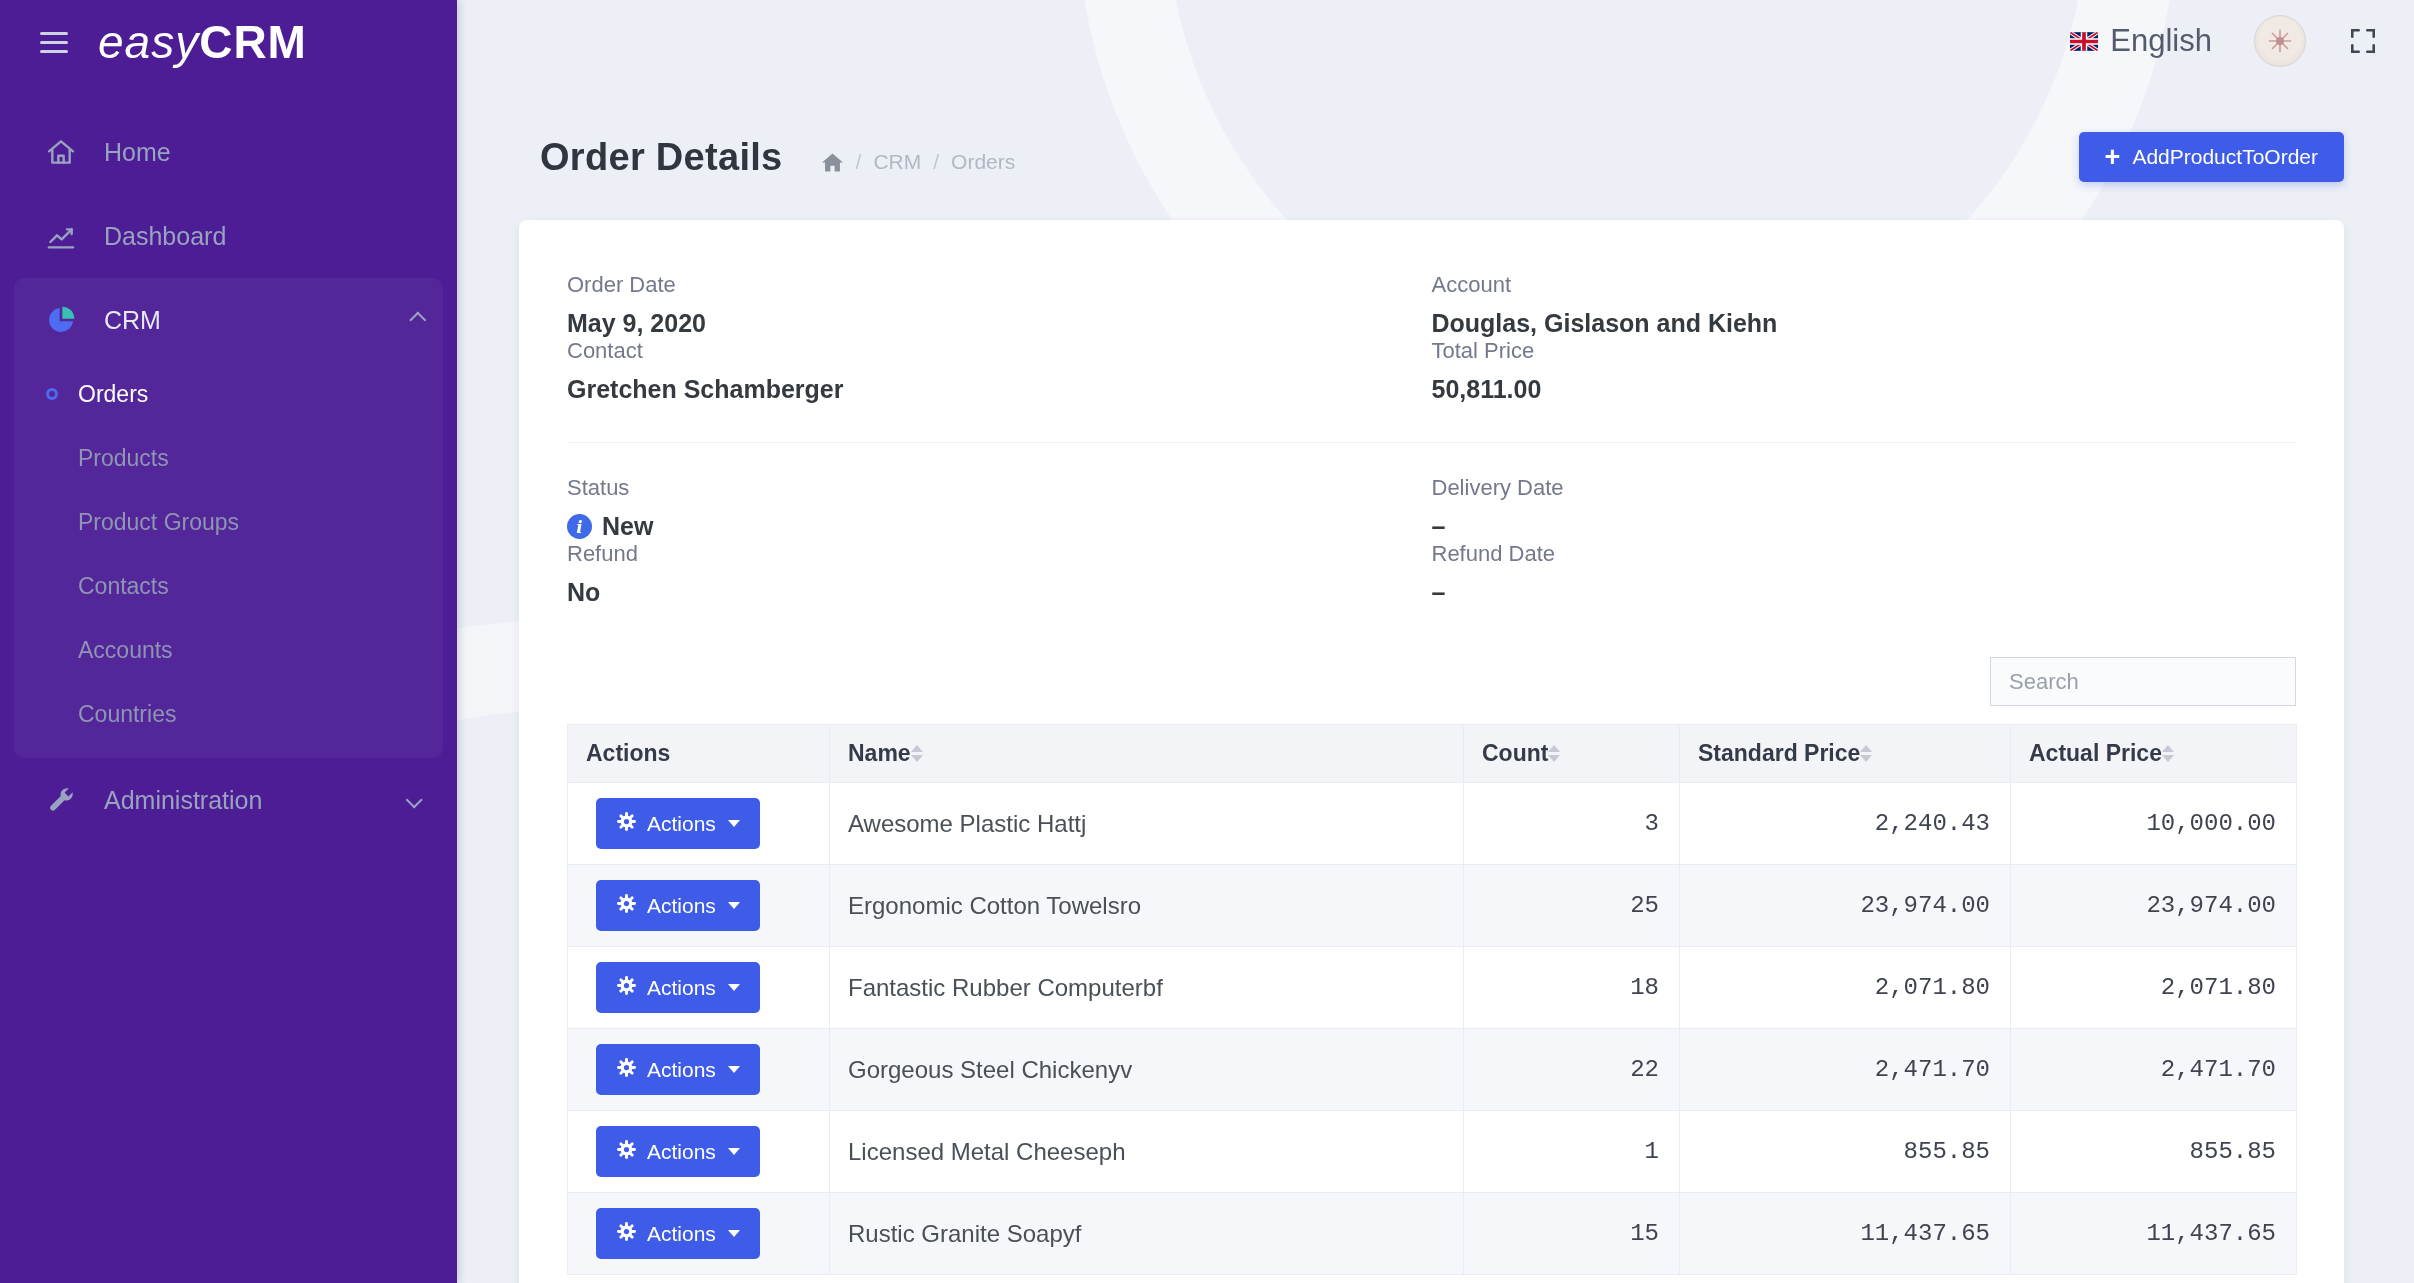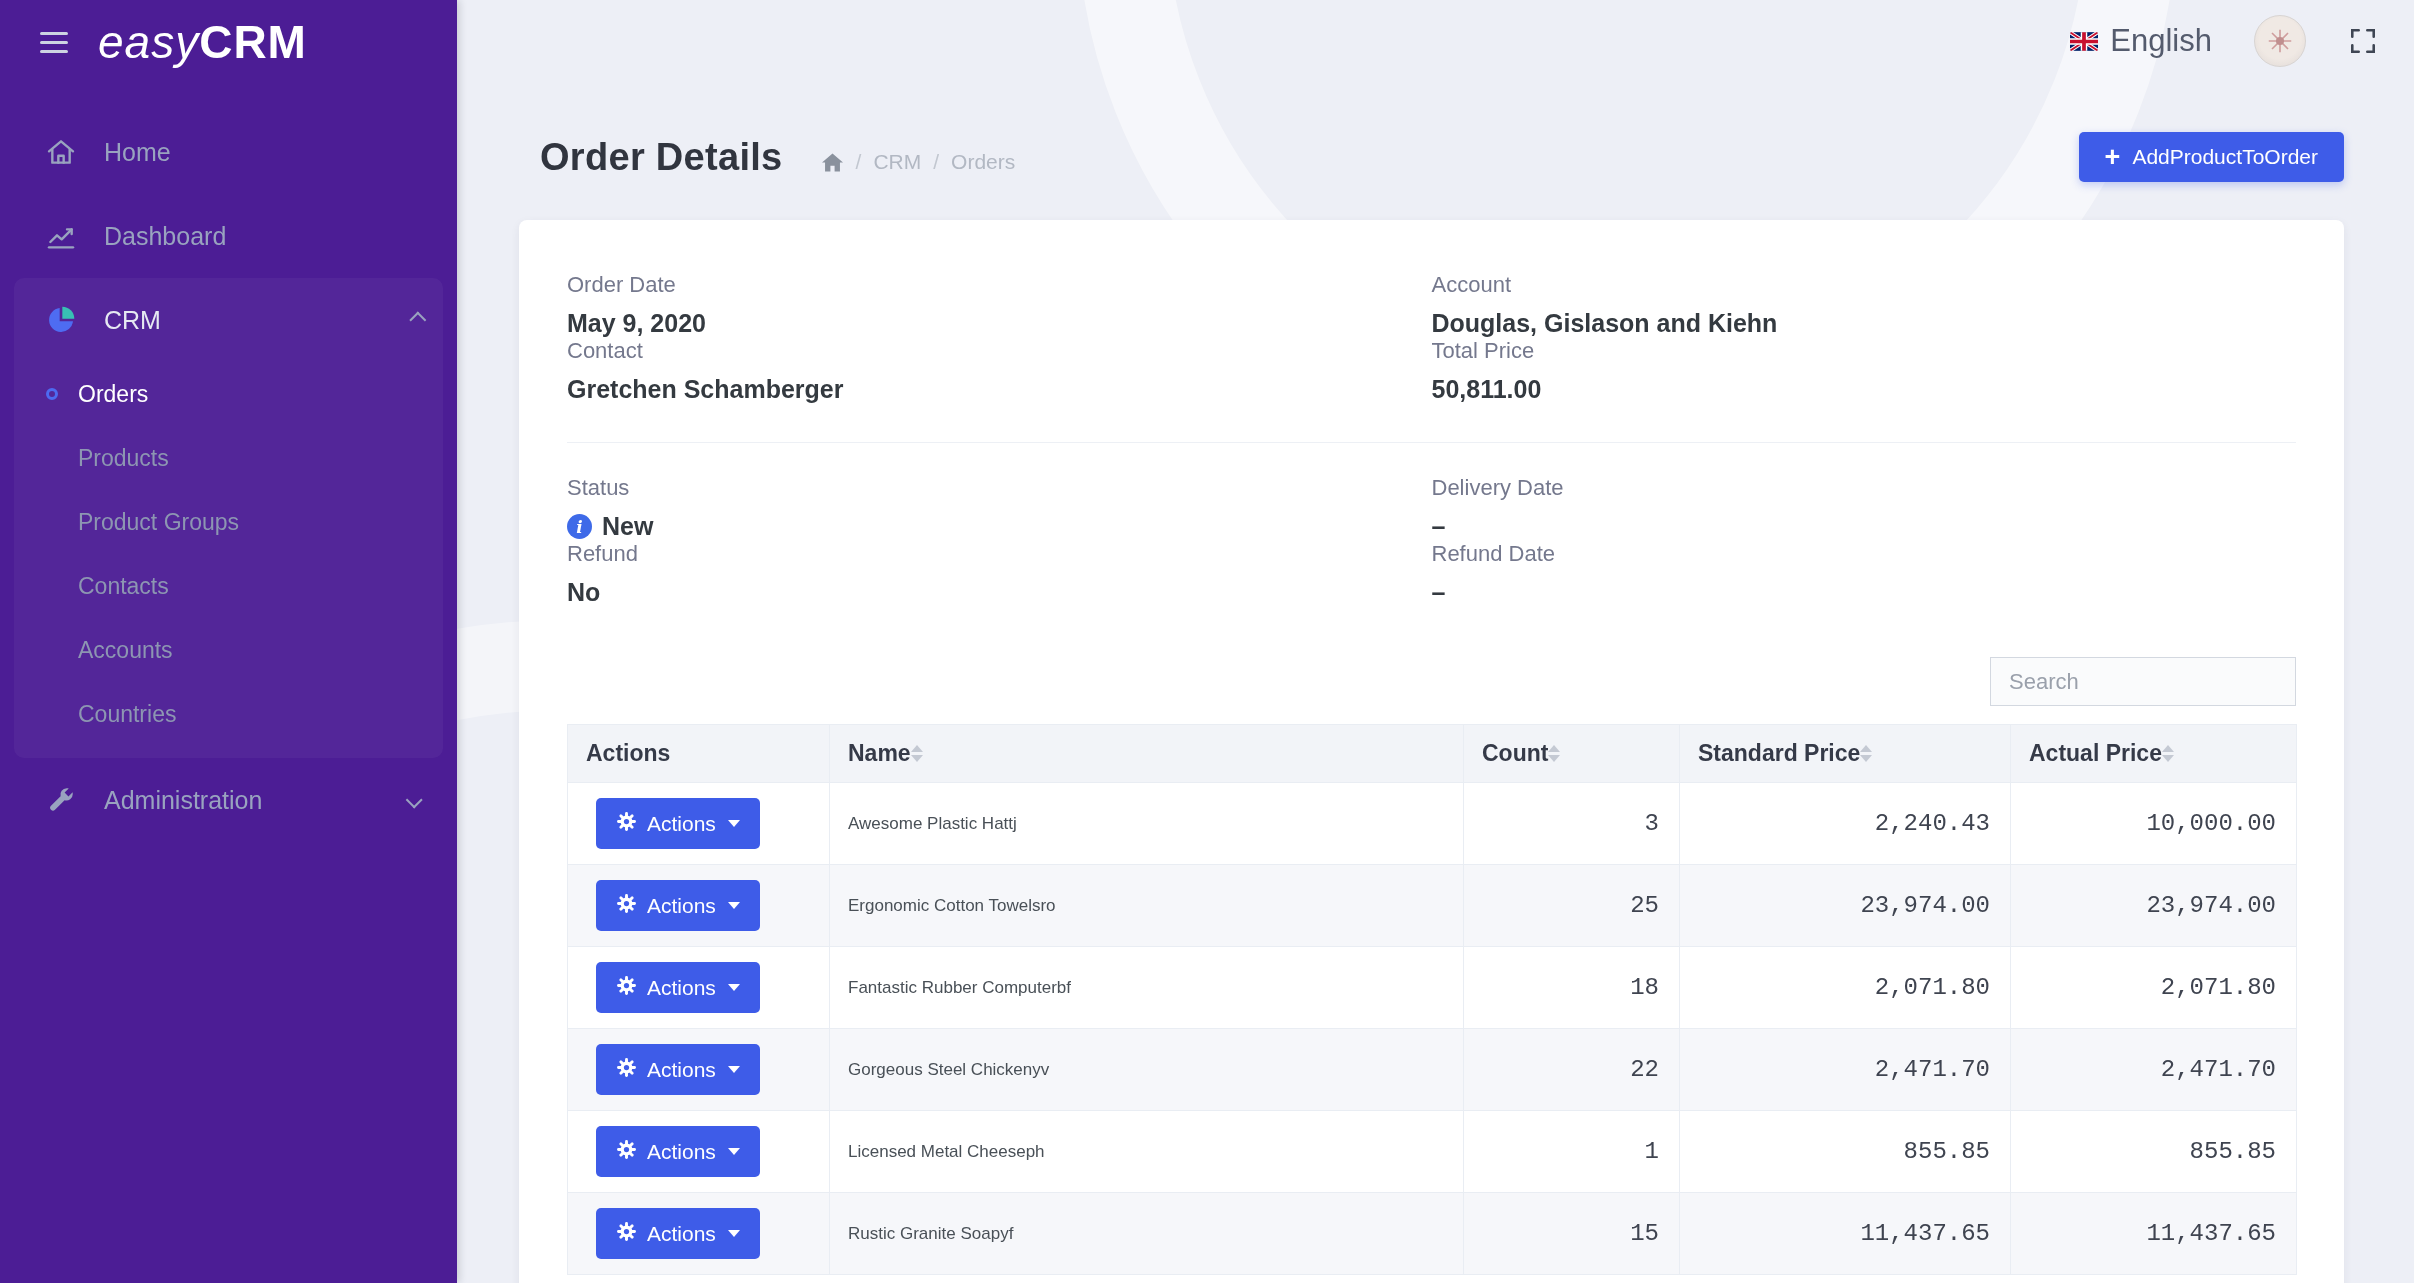--- a/index.html
+++ b/index.html
@@ -117,21 +117,21 @@
   }
   .th-inner { display: flex; align-items: center; }
   .sort { display: inline-flex; flex-direction: column; gap: 3px; }
   .sort i { width: 0; height: 0; border-left: 6px solid transparent; border-right: 6px solid transparent; }
   .sort .up { border-bottom: 7px solid #c4c9d3; }
   .sort .dn { border-top: 7px solid #c4c9d3; }
 
   .grid tbody td { height: 82px; }
   .grid tbody tr:nth-child(even) { background: #f6f7fa; }
   .td-actions { padding-left: 28px; }
-  .td-name { padding: 0 18px; font-size: 17px; color: #495057; }
+  .td-name { padding: 0 18px; font-size: 24px; color: #495057; }
   .td-num { font-family: "Liberation Mono", monospace; font-size: 24px; color: #3f4450; text-align: right; padding: 0 20px; }
 
   .btn-actions {
     display: inline-flex; align-items: center; gap: 10px;
     height: 51px; padding: 0 20px; border: none; border-radius: 5px;
     background: #3e5ce8; color: #fff; font-size: 21px; font-weight: 500;
     font-family: "Liberation Sans", sans-serif; cursor: pointer;
   }
   .caret { width: 0; height: 0; border-left: 6px solid transparent; border-right: 6px solid transparent; border-top: 7px solid #fff; margin-left: 2px; }
 

